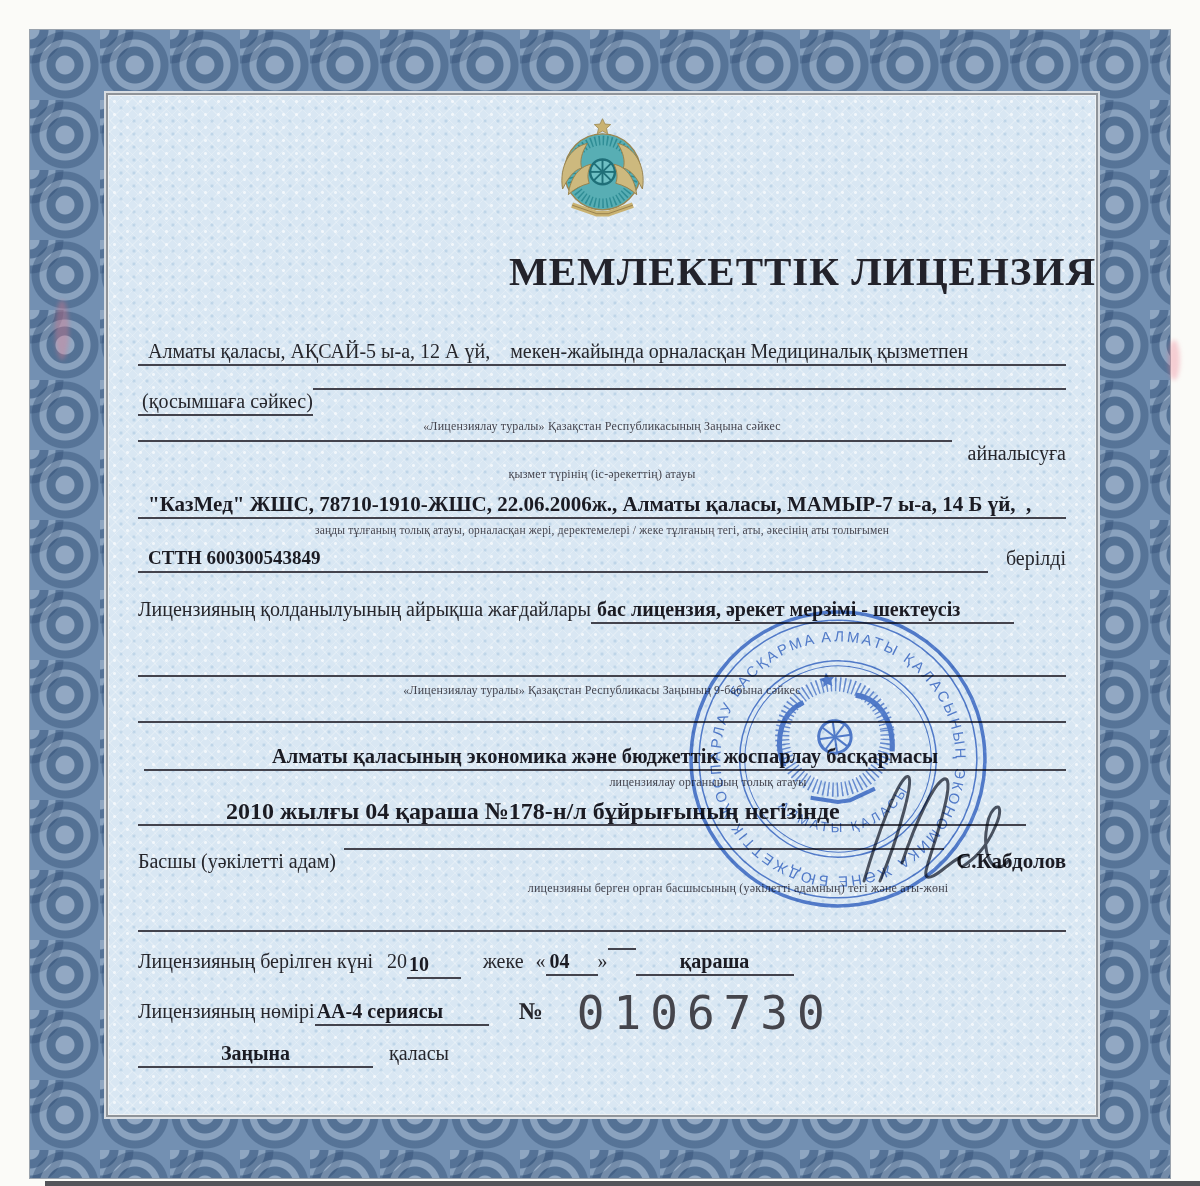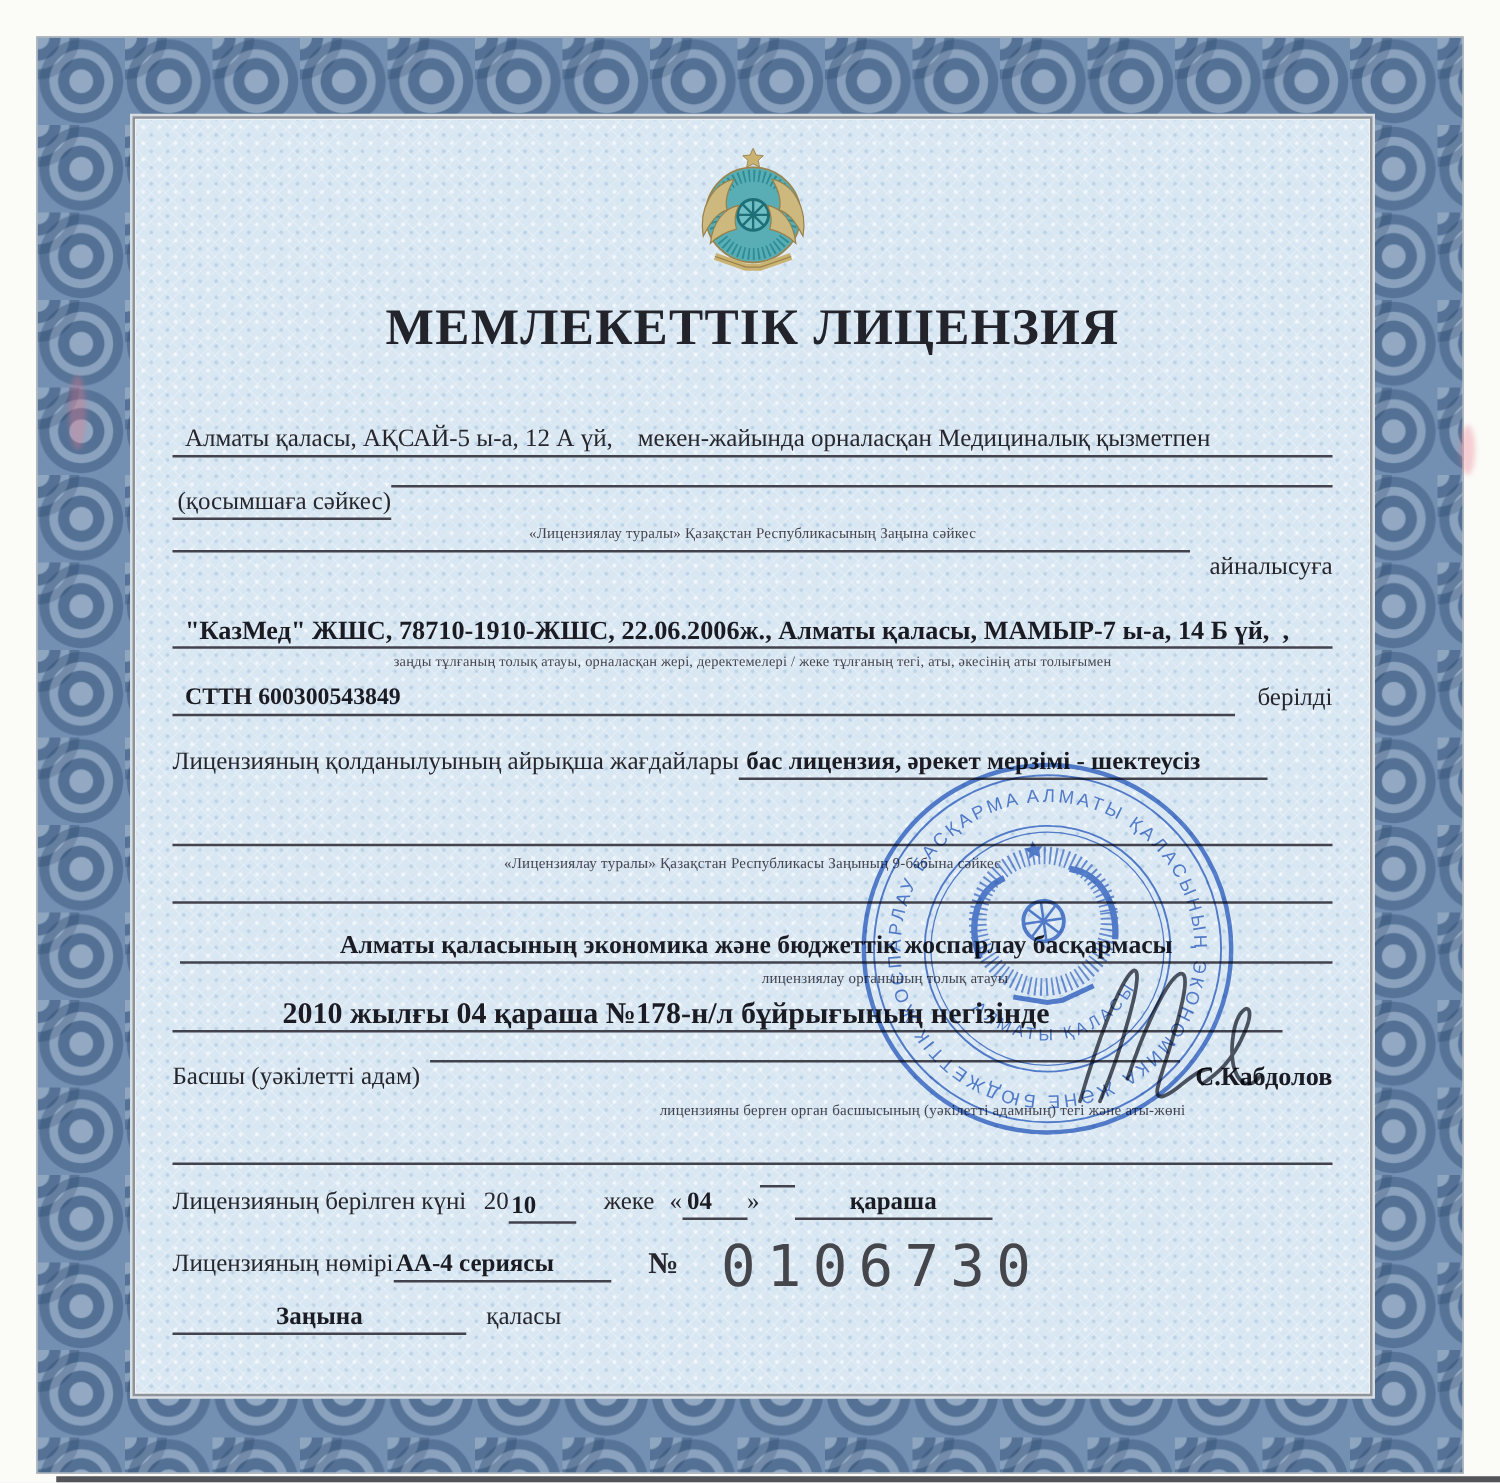--- a/index.html
+++ b/index.html
@@ -22,21 +22,21 @@
     background-image:
       radial-gradient(circle, rgba(255,255,255,.65) 1px, rgba(255,255,255,0) 2px),
       radial-gradient(circle, rgba(150,185,215,.45) 1px, rgba(150,185,215,0) 2px),
       repeating-linear-gradient(45deg, rgba(255,255,255,.20) 0 1px, rgba(255,255,255,0) 1px 8px),
       repeating-linear-gradient(-45deg, rgba(255,255,255,.20) 0 1px, rgba(255,255,255,0) 1px 8px);
     background-size:13px 13px,13px 13px,auto,auto;
     background-position:0 0,6.5px 6.5px,0 0,0 0;
     border:2px solid #8f949a;
     box-shadow:0 0 0 2px #d8dde2, inset 0 0 0 1px #eef2f5;}
 
-  .title{position:absolute;top:142px;left:0;width:100%;text-align:center;
+  .title{position:absolute;top:152px;left:0;width:100%;text-align:right;
     font-size:41px;font-weight:700;letter-spacing:1px;color:#23232b;}
 
   .row{position:absolute;left:30px;right:30px;display:flex;align-items:flex-start;
     font-size:20px;line-height:26px;color:#26262c;}
   .u{border-bottom:2px solid #43434d;}
   .fill{flex:1;}
   .bold{font-weight:700;color:#1b1b23;}
   .plain{white-space:nowrap;}
   .prewrap{white-space:pre-wrap;}
   .center{text-align:center;}
@@ -99,20 +99,21 @@
     <div class="row" style="top:293px">
       <span class="u plain" style="padding-left:4px">(қосымшаға сәйкес)</span>
       <span class="u fill"></span>
     </div>
     <div class="caption" style="top:324px">«Лицензиялау туралы» Қазақстан Республикасының Заңына сәйкес</div>
 
     <div class="row" style="top:345px">
       <span class="u fill"></span>
       <span class="plain" style="padding-left:16px">айналысуға</span>
     </div>
+    <div class="caption" style="top:372px">қызмет түрінің (іс-әрекеттің) атауы</div>
 
     <div class="row" style="top:396px">
       <span class="u fill bold prewrap" style="padding-left:10px;font-size:21px">"КазМед" ЖШС, 78710-1910-ЖШС, 22.06.2006ж., Алматы қаласы, МАМЫР-7 ы-а, 14 Б үй,  ,</span>
     </div>
     <div class="caption" style="top:429px;font-size:11.5px">заңды тұлғаның толық атауы, орналасқан жері, деректемелері / жеке тұлғаның тегі, аты, әкесінің аты толығымен</div>
 
     <div class="row" style="top:450px">
       <span class="u fill bold" style="padding-left:10px;font-size:19px">СТТН 600300543849</span>
       <span class="plain" style="padding-left:18px">берілді</span>
     </div>

